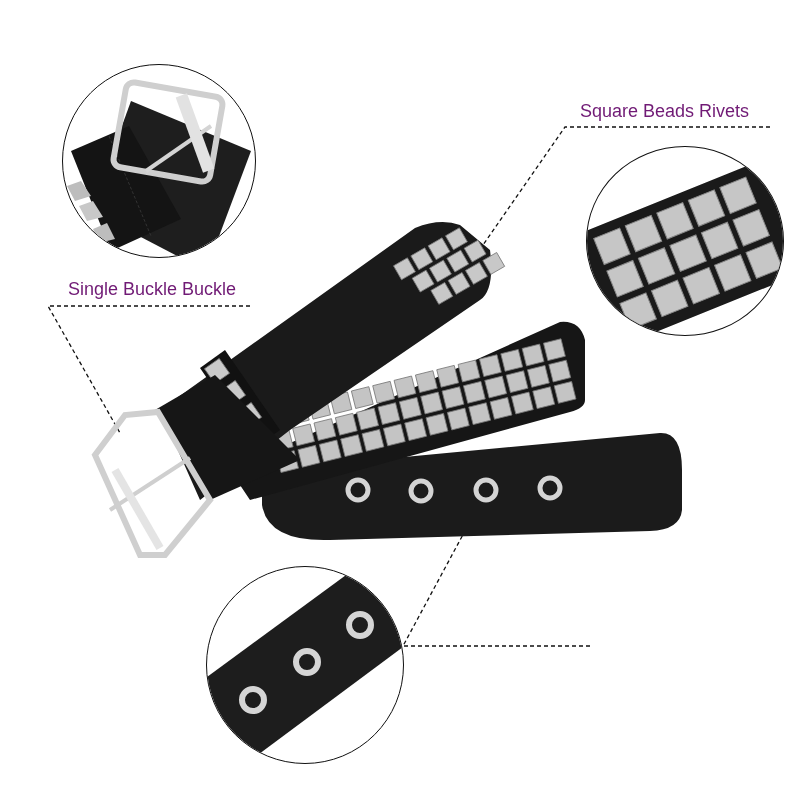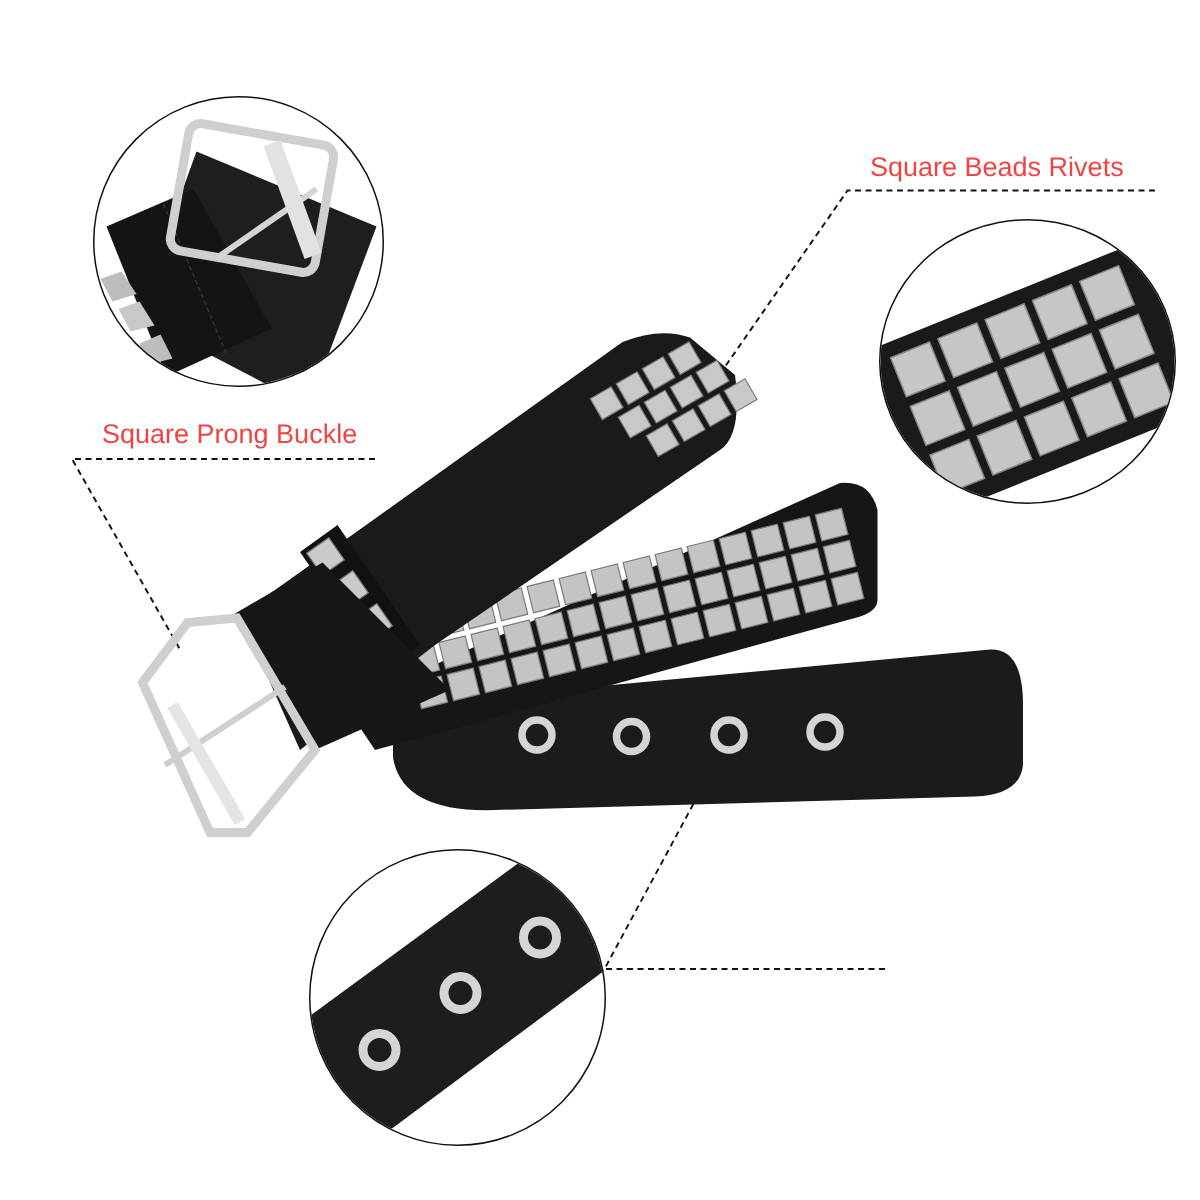--- a/index.html
+++ b/index.html
@@ -1,21 +1,21 @@
 <!DOCTYPE html>
 <html><head>
 <meta charset="utf-8">
 <style>
   html, body { margin: 0; padding: 0; background: #ffffff; }
   .canvas {
     position: relative; width: 800px; height: 800px; overflow: hidden;
     background: #ffffff; font-family: "Liberation Sans", sans-serif;
   }
   .label {
-    position: absolute; font-size: 18px; color: #ef4444; white-space: nowrap;
+    position: absolute; font-size: 18px; color: #701a75; white-space: nowrap;
     font-family: "Liberation Sans", sans-serif;
   }
   .inset {
     position: absolute; border-radius: 50%; border: 1.5px solid #111;
     overflow: hidden; background: #fff;
   }
   svg { position: absolute; left: 0; top: 0; }
 </style>
 </head>
 <body>
@@ -168,15 +168,15 @@
 
     <path d="M155,410 L215,375 L300,460 L210,500 Z" fill="#161616"></path>
 
     <g fill="none" stroke="#cfcfcf" stroke-width="6">
       <path d="M95,455 L125,415 L158,412 L210,500 L165,555 L140,555 Z"></path>
       <line x1="110" y1="510" x2="190" y2="458" stroke-width="4"></line>
       <line x1="115" y1="470" x2="160" y2="548" stroke="#e4e4e4" stroke-width="8"></line>
     </g>
   </svg>
 
-  <div class="label" style="left:68px; top:279px;">Square Prong Buckle</div>
+  <div class="label" style="left:68px; top:279px;">Single Buckle Buckle</div>
   <div class="label" style="left:580px; top:101px;">Square Beads Rivets</div>
 </div>
 
 </body></html>

